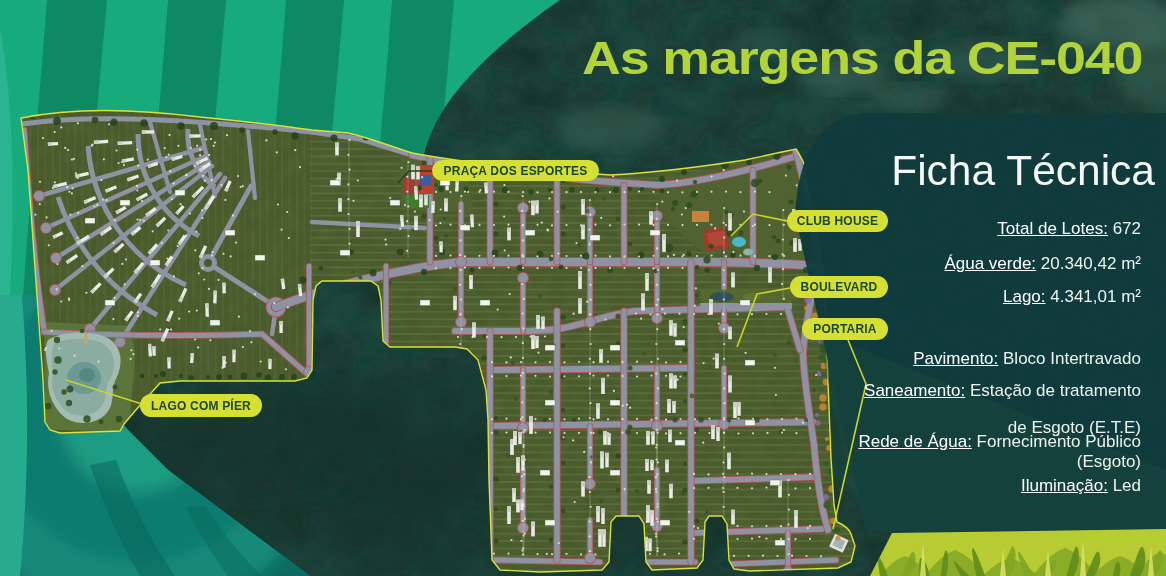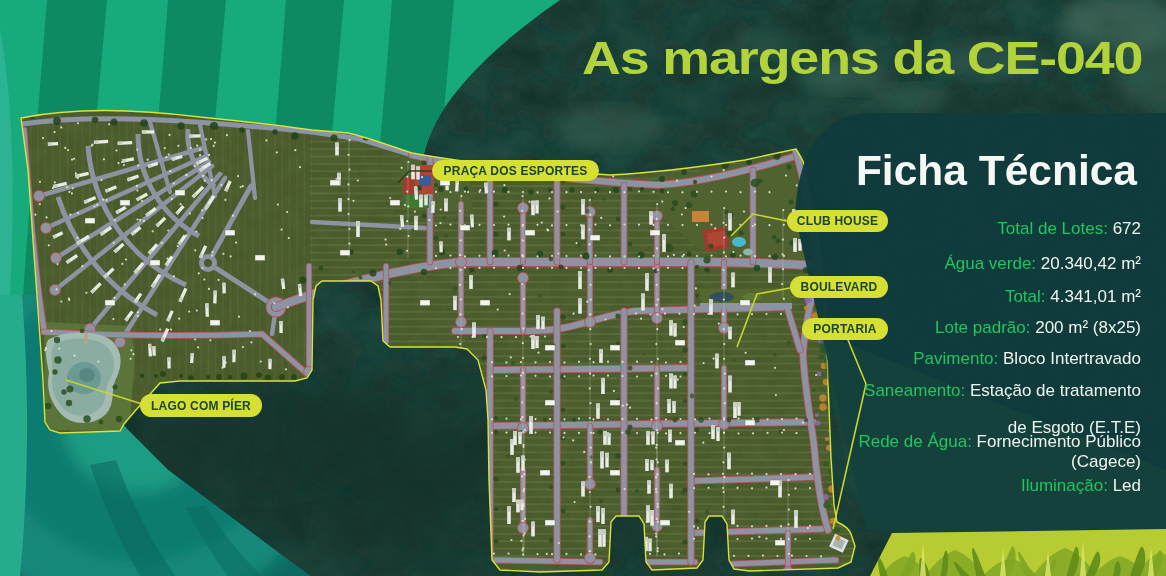--- a/index.html
+++ b/index.html
@@ -1,20 +1,20 @@
 <!DOCTYPE html>
 <html><head><meta charset="utf-8">
 <style>
 html,body{margin:0;padding:0;background:#10332c;}
 #stage{position:relative;width:1166px;height:576px;overflow:hidden;font-family:"Liberation Sans",sans-serif;}
 #stage svg{position:absolute;left:0;top:0;}
 .title{position:absolute;top:30px;right:24px;font-size:47px;font-weight:bold;letter-spacing:-1px;color:#b3d33a;white-space:nowrap;transform:scaleX(1.145);transform-origin:100% 50%;}
-.ficha{position:absolute;top:147px;right:29px;font-size:42.5px;font-weight:bold;color:#f4f7f3;white-space:nowrap;}
+.ficha{position:absolute;top:147px;right:11px;font-size:42.5px;font-weight:normal;color:#f4f7f3;white-space:nowrap;}
 .pl{position:absolute;right:25px;font-size:17px;color:#eef4ee;white-space:nowrap;line-height:20px;}
-.pl .lab{color:#22c55e;}
+.pl .lab{color:#ffffff;text-decoration:underline;}
 </style></head>
 <body>
 <div id="stage">
 <svg width="1166" height="576" viewBox="0 0 1166 576">
 <defs>
 <filter id="fdark" x="0" y="0" width="100%" height="100%">
   <feTurbulence type="fractalNoise" baseFrequency="0.02 0.024" numOctaves="4" seed="7" result="n"></feTurbulence>
   <feColorMatrix in="n" type="matrix" values="0 0 0 0 0  0 0 0 0 0  0 0 0 0 0  1.3 0 0 0 -0.3" result="a"></feColorMatrix>
   <feComposite in="SourceGraphic" in2="a" operator="in"></feComposite>
 </filter>
@@ -1879,20 +1879,19 @@
 <text x="839.0" y="291.3" text-anchor="middle" font-family="Liberation Sans, sans-serif" font-size="12" font-weight="bold" letter-spacing="0.2" fill="#1c4532">BOULEVARD</text>
 <rect x="802" y="318" width="86" height="22" rx="11.0" fill="#d6df33"></rect>
 <text x="845.0" y="333.3" text-anchor="middle" font-family="Liberation Sans, sans-serif" font-size="12" font-weight="bold" letter-spacing="0.2" fill="#1c4532">PORTARIA</text>
 <rect x="140" y="394" width="122" height="23" rx="11.5" fill="#d6df33"></rect>
 <text x="201.0" y="409.8" text-anchor="middle" font-family="Liberation Sans, sans-serif" font-size="12" font-weight="bold" letter-spacing="0.2" fill="#1c4532">LAGO COM PÍER</text>
 </svg>
 <div class="title">As margens da CE-040</div>
 <div class="ficha">Ficha Técnica</div>
 <div class="pl" style="top:219px"><span class="lab">Total de Lotes:</span> 672</div>
 <div class="pl" style="top:254px"><span class="lab">Água verde:</span> 20.340,42 m²</div>
-<div class="pl" style="top:287px"><span class="lab">Total:</span> 4.341,01 m²</div>
-<div class="pl" style="top:318px"><span class="lab">Lote padrão:</span> 200 m² (8x25)</div>
+<div class="pl" style="top:287px"><span class="lab">Lago:</span> 4.341,01 m²</div>
 <div class="pl" style="top:381px"><span class="lab">Saneamento:</span> Estação de tratamento</div>
 <div class="pl" style="top:349px"><span class="lab">Pavimento:</span> Bloco Intertravado</div>
 <div class="pl" style="top:418px">de Esgoto (E.T.E)</div>
 <div class="pl" style="top:432px"><span class="lab">Rede de Água:</span> Fornecimento Público</div>
-<div class="pl" style="top:452px">(Cagece)</div>
+<div class="pl" style="top:452px">(Esgoto)</div>
 <div class="pl" style="top:476px"><span class="lab">Iluminação:</span> Led</div>
 </div>
 </body></html>

